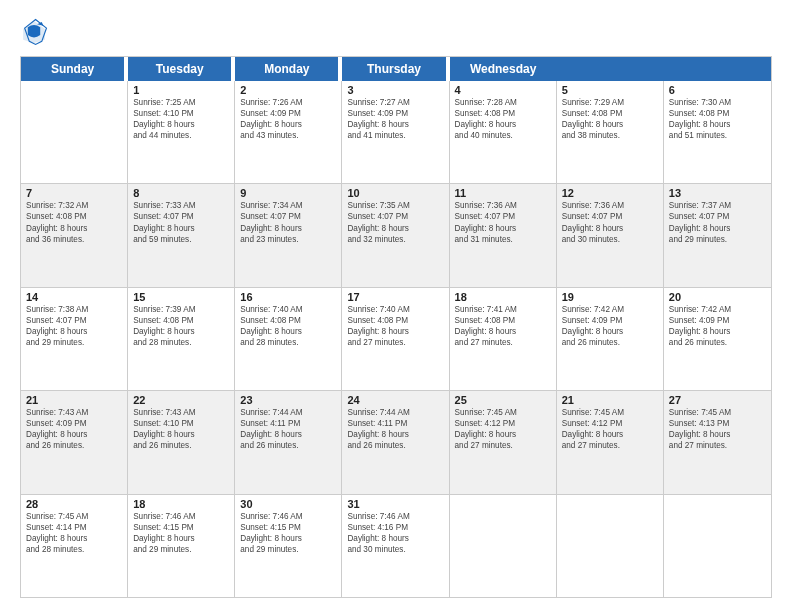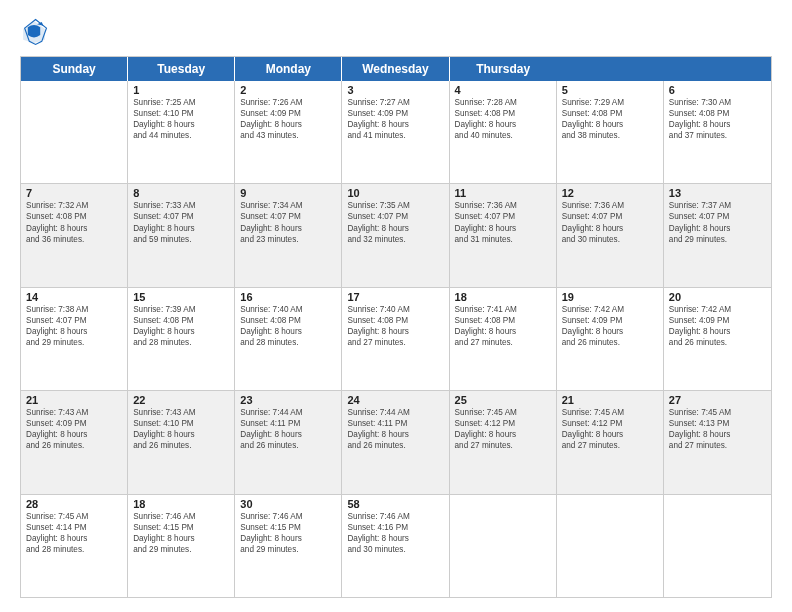--- a/index.html
+++ b/index.html
@@ -64,21 +64,21 @@
       display: grid;
       grid-template-columns: repeat(7, 1fr);
       background: #2a6db5;
     }
     .cal-header-cell {
       color: #fff;
       text-align: center;
       font-size: 12px;
       font-weight: bold;
       padding: 5px 2px;
-      border-right: 1px solid #ffffff;
+      border-right: 4px solid #ffffff;
     }
     .cal-header-cell:last-child { border-right: none; }
     .cal-body {
       display: flex;
       flex-direction: column;
       flex: 1;
     }
     .cal-row {
       display: grid;
       grid-template-columns: repeat(7, 1fr);
@@ -130,22 +130,22 @@
       <div class="month-title"></div>
       <div class="location"></div>
     </div>
   </div>
 
   <div class="calendar">
     <div class="cal-header-row">
     <div class="cal-header-cell">Sunday</div>
         <div class="cal-header-cell">Tuesday</div>
         <div class="cal-header-cell">Monday</div>
+        <div class="cal-header-cell">Thursday</div>
         <div class="cal-header-cell">Wednesday</div>
-        <div class="cal-header-cell">Thursday</div>
       </div>
     <div class="cal-body">
     <div class="cal-row">
           <div class="cal-cell empty"></div>
           <div class="cal-cell">
             <div class="day-num">1</div>
             <div class="cell-line">Sunrise: 7:25 AM</div>
             <div class="cell-line">Sunset: 4:10 PM</div>
             <div class="cell-line">Daylight: 8 hours</div>
             <div class="cell-line">and 44 minutes.</div>
@@ -176,21 +176,21 @@
             <div class="cell-line">Sunrise: 7:29 AM</div>
             <div class="cell-line">Sunset: 4:08 PM</div>
             <div class="cell-line">Daylight: 8 hours</div>
             <div class="cell-line">and 38 minutes.</div>
           </div>
           <div class="cal-cell">
             <div class="day-num">6</div>
             <div class="cell-line">Sunrise: 7:30 AM</div>
             <div class="cell-line">Sunset: 4:08 PM</div>
             <div class="cell-line">Daylight: 8 hours</div>
-            <div class="cell-line">and 37 minutes.</div>
+            <div class="cell-line">and 51 minutes.</div>
           </div>
         </div>
         <div class="cal-row">
           <div class="cal-cell shaded">
             <div class="day-num">7</div>
             <div class="cell-line">Sunrise: 7:32 AM</div>
             <div class="cell-line">Sunset: 4:08 PM</div>
             <div class="cell-line">Daylight: 8 hours</div>
             <div class="cell-line">and 36 minutes.</div>
           </div>
@@ -355,21 +355,21 @@
             <div class="cell-line">and 29 minutes.</div>
           </div>
           <div class="cal-cell">
             <div class="day-num">30</div>
             <div class="cell-line">Sunrise: 7:46 AM</div>
             <div class="cell-line">Sunset: 4:15 PM</div>
             <div class="cell-line">Daylight: 8 hours</div>
             <div class="cell-line">and 29 minutes.</div>
           </div>
           <div class="cal-cell">
-            <div class="day-num">58</div>
+            <div class="day-num">31</div>
             <div class="cell-line">Sunrise: 7:46 AM</div>
             <div class="cell-line">Sunset: 4:16 PM</div>
             <div class="cell-line">Daylight: 8 hours</div>
             <div class="cell-line">and 30 minutes.</div>
           </div>
           <div class="cal-cell empty"></div>
           <div class="cal-cell empty"></div>
           <div class="cal-cell empty"></div>
         </div>
       </div>

